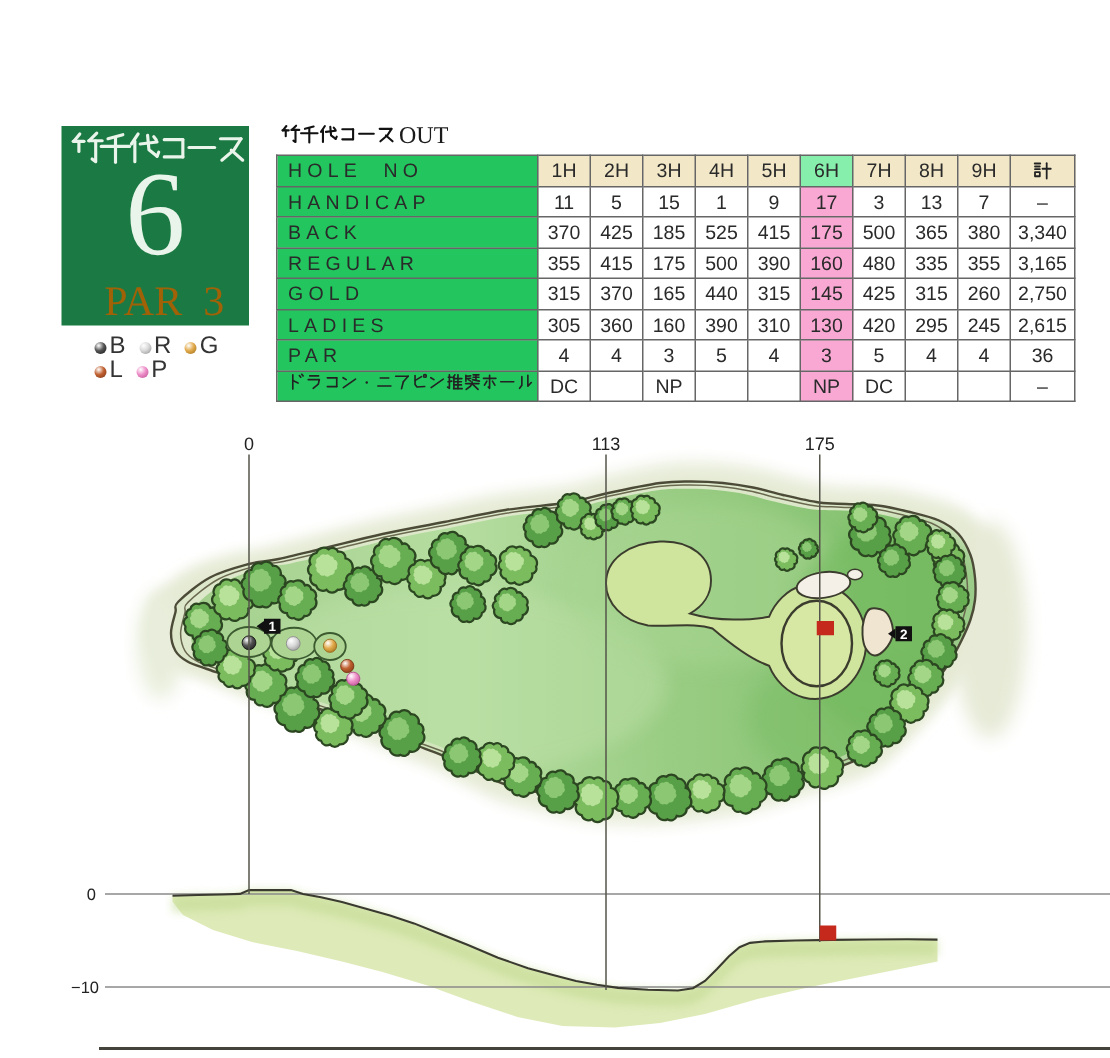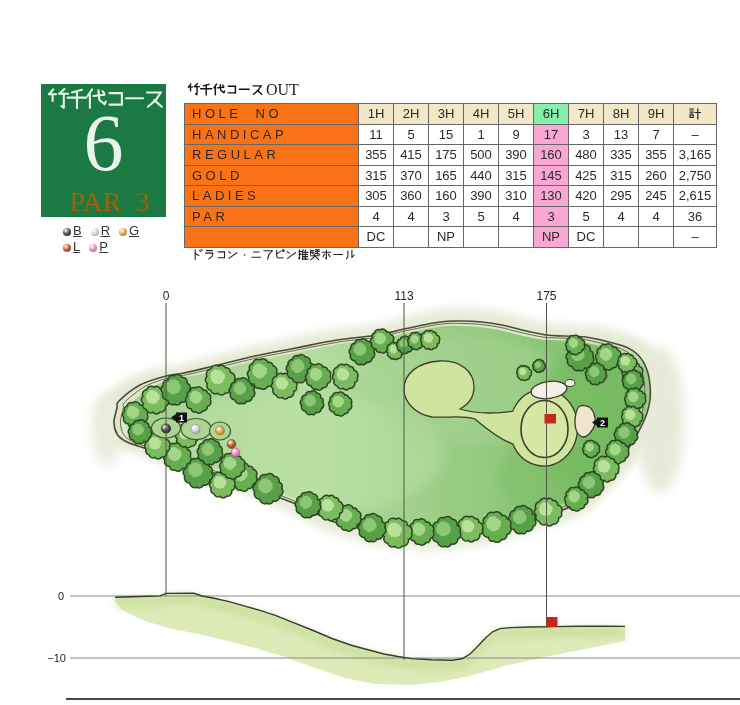--- a/index.html
+++ b/index.html
@@ -1,28 +1,28 @@
 <!DOCTYPE html>
 <html><head><meta charset="utf-8">
 <style>
 html,body{margin:0;padding:0;background:#fff;width:740px;height:705px;overflow:hidden;}
 #page{position:relative;width:740px;height:705px;font-family:"Liberation Sans",sans-serif;}
 #gbox{position:absolute;left:41px;top:84px;width:125px;height:133px;background:#1b7a43;}
 #bignum{position:absolute;left:41px;top:103px;width:125px;text-align:center;
  font-family:"Liberation Serif",serif;font-size:80px;color:#e9f4ea;line-height:80px;}
 #par{position:absolute;left:47px;top:186px;width:125px;text-align:center;
  font-family:"Liberation Serif",serif;font-size:28px;color:#a16207;}
-#legend{position:absolute;left:63px;top:223px;width:110px;font-size:13px;color:#333;text-decoration:underline;}
+#legend{position:absolute;left:63px;top:223px;width:110px;font-size:16px;color:#333;}
 .lrow{height:16px;line-height:16px;}
 .dot{display:inline-block;width:8px;height:8px;border-radius:50%;margin-right:2px;vertical-align:-1px;}
 .lsp{display:inline-block;width:9px;}
 #tbl{position:absolute;left:184px;top:103px;border-collapse:collapse;table-layout:fixed;}
 #tbl td{box-sizing:border-box;border:1px solid #666;height:20.5px;padding:0;text-align:center;
  font-size:13px;color:#2a2a2a;background:#fff;}
-#tbl td.lbl{width:174px;text-align:left;padding-left:7px;background:#f97316;
+#tbl td.lbl{width:174px;text-align:left;padding-left:7px;background:#22c55e;
  letter-spacing:3.5px;font-size:13px;}
 #tbl td.hd{background:#f2e8c8;margin-left:18px;}
 #tbl td.hihd{background:#86efac;}
 #tbl td.hi{background:#f9a8d4;}
 #tbl col.c{width:35px;}
 #tbl col.tot{width:43px;}
 </style></head>
 <body>
 <div id="page">
 
@@ -70,20 +70,33 @@
           <td class="">11</td>
           <td class="">5</td>
           <td class="">15</td>
           <td class="">1</td>
           <td class="">9</td>
           <td class="hi">17</td>
           <td class="">3</td>
           <td class="">13</td>
           <td class="">7</td>
           <td class="">–</td>
+        </tr>
+<tr>
+          <td class="lbl">BACK</td>
+          <td class="">370</td>
+          <td class="">425</td>
+          <td class="">185</td>
+          <td class="">525</td>
+          <td class="">415</td>
+          <td class="hi">175</td>
+          <td class="">500</td>
+          <td class="">365</td>
+          <td class="">380</td>
+          <td class="">3,340</td>
         </tr>
 <tr>
           <td class="lbl">REGULAR</td>
           <td class="">355</td>
           <td class="">415</td>
           <td class="">175</td>
           <td class="">500</td>
           <td class="">390</td>
           <td class="hi">160</td>
           <td class="">480</td>

